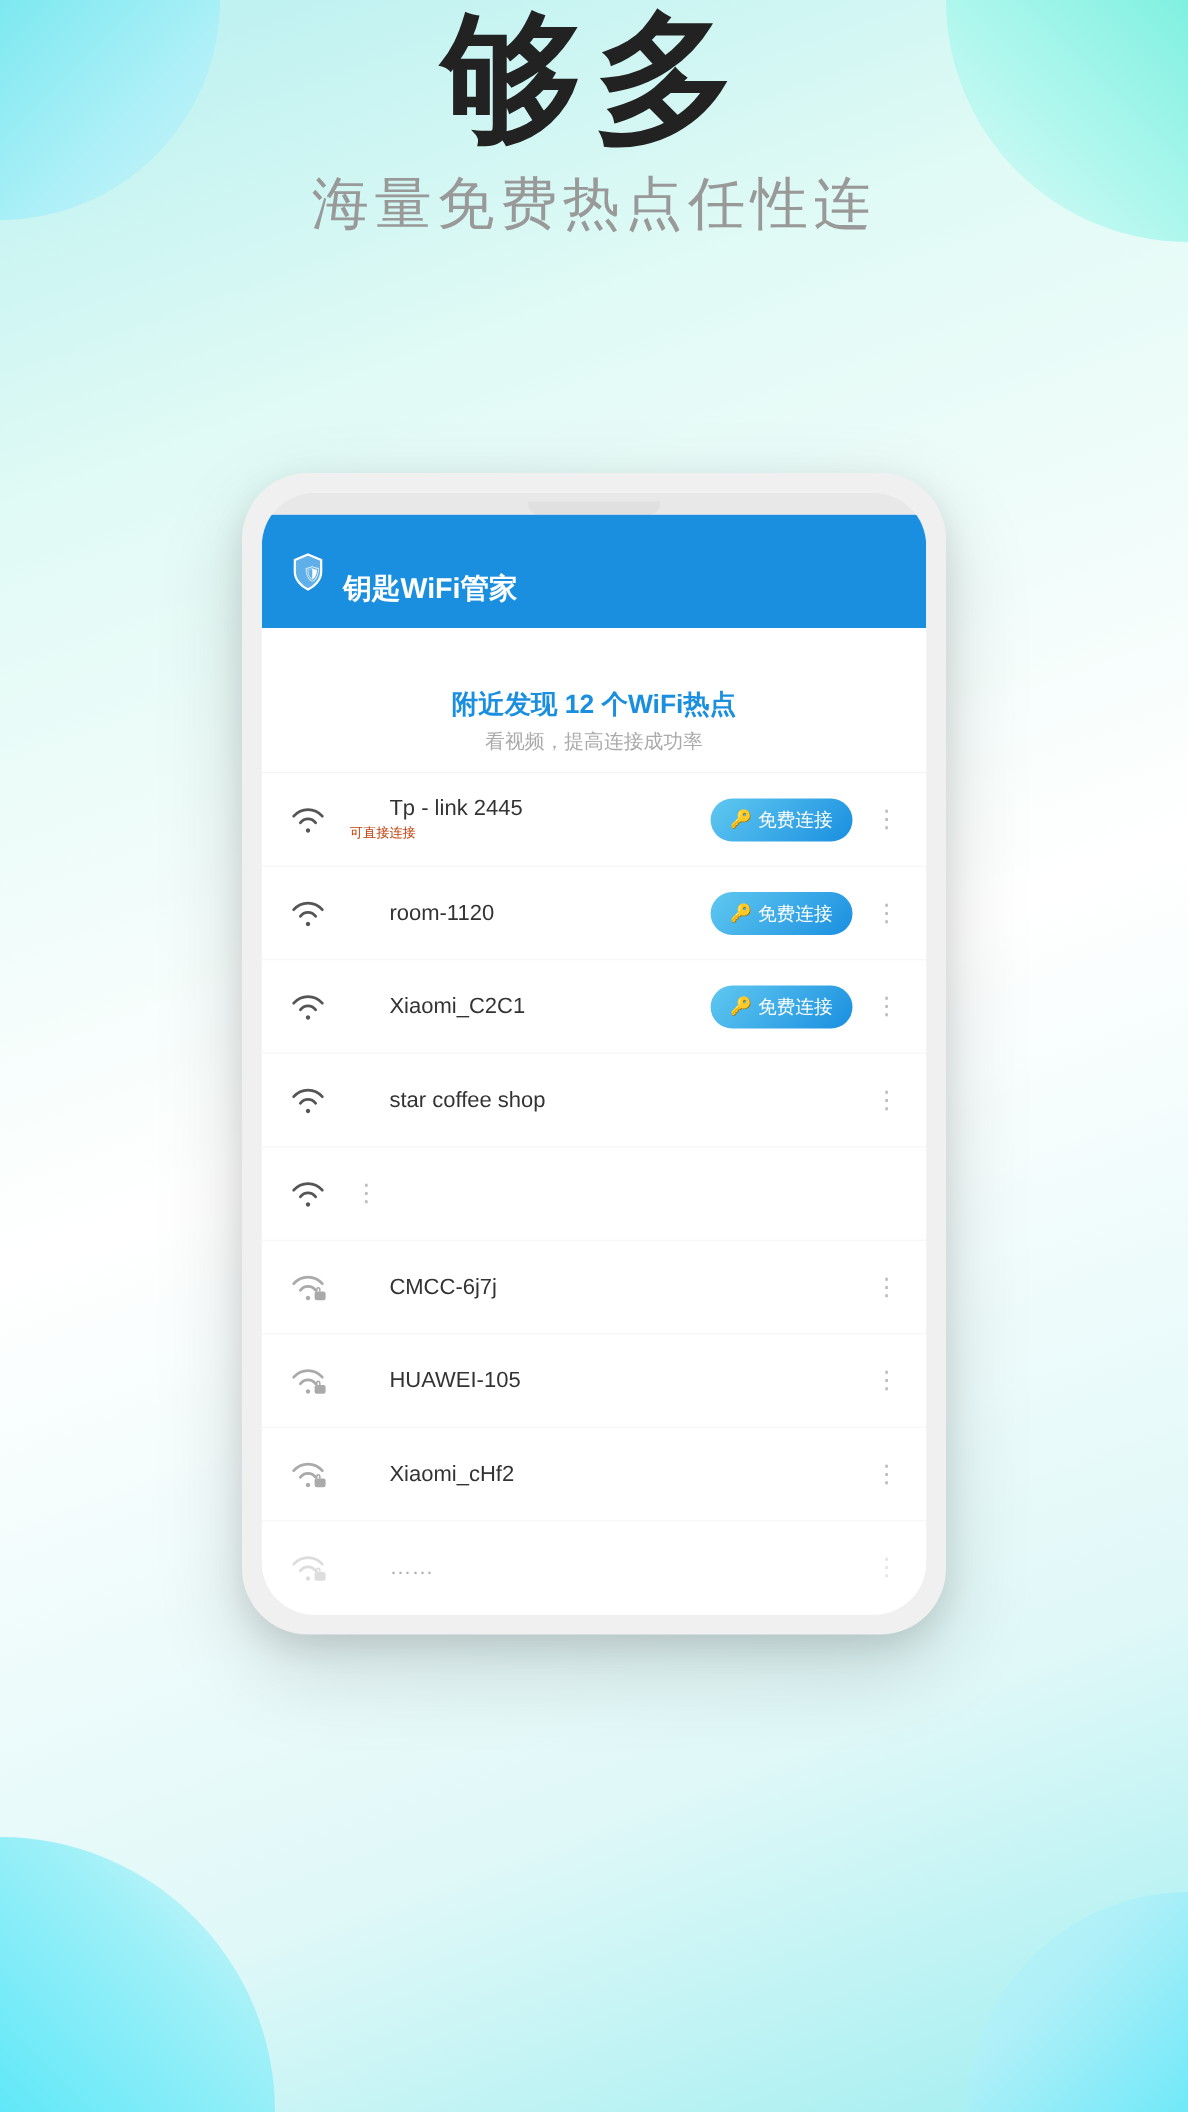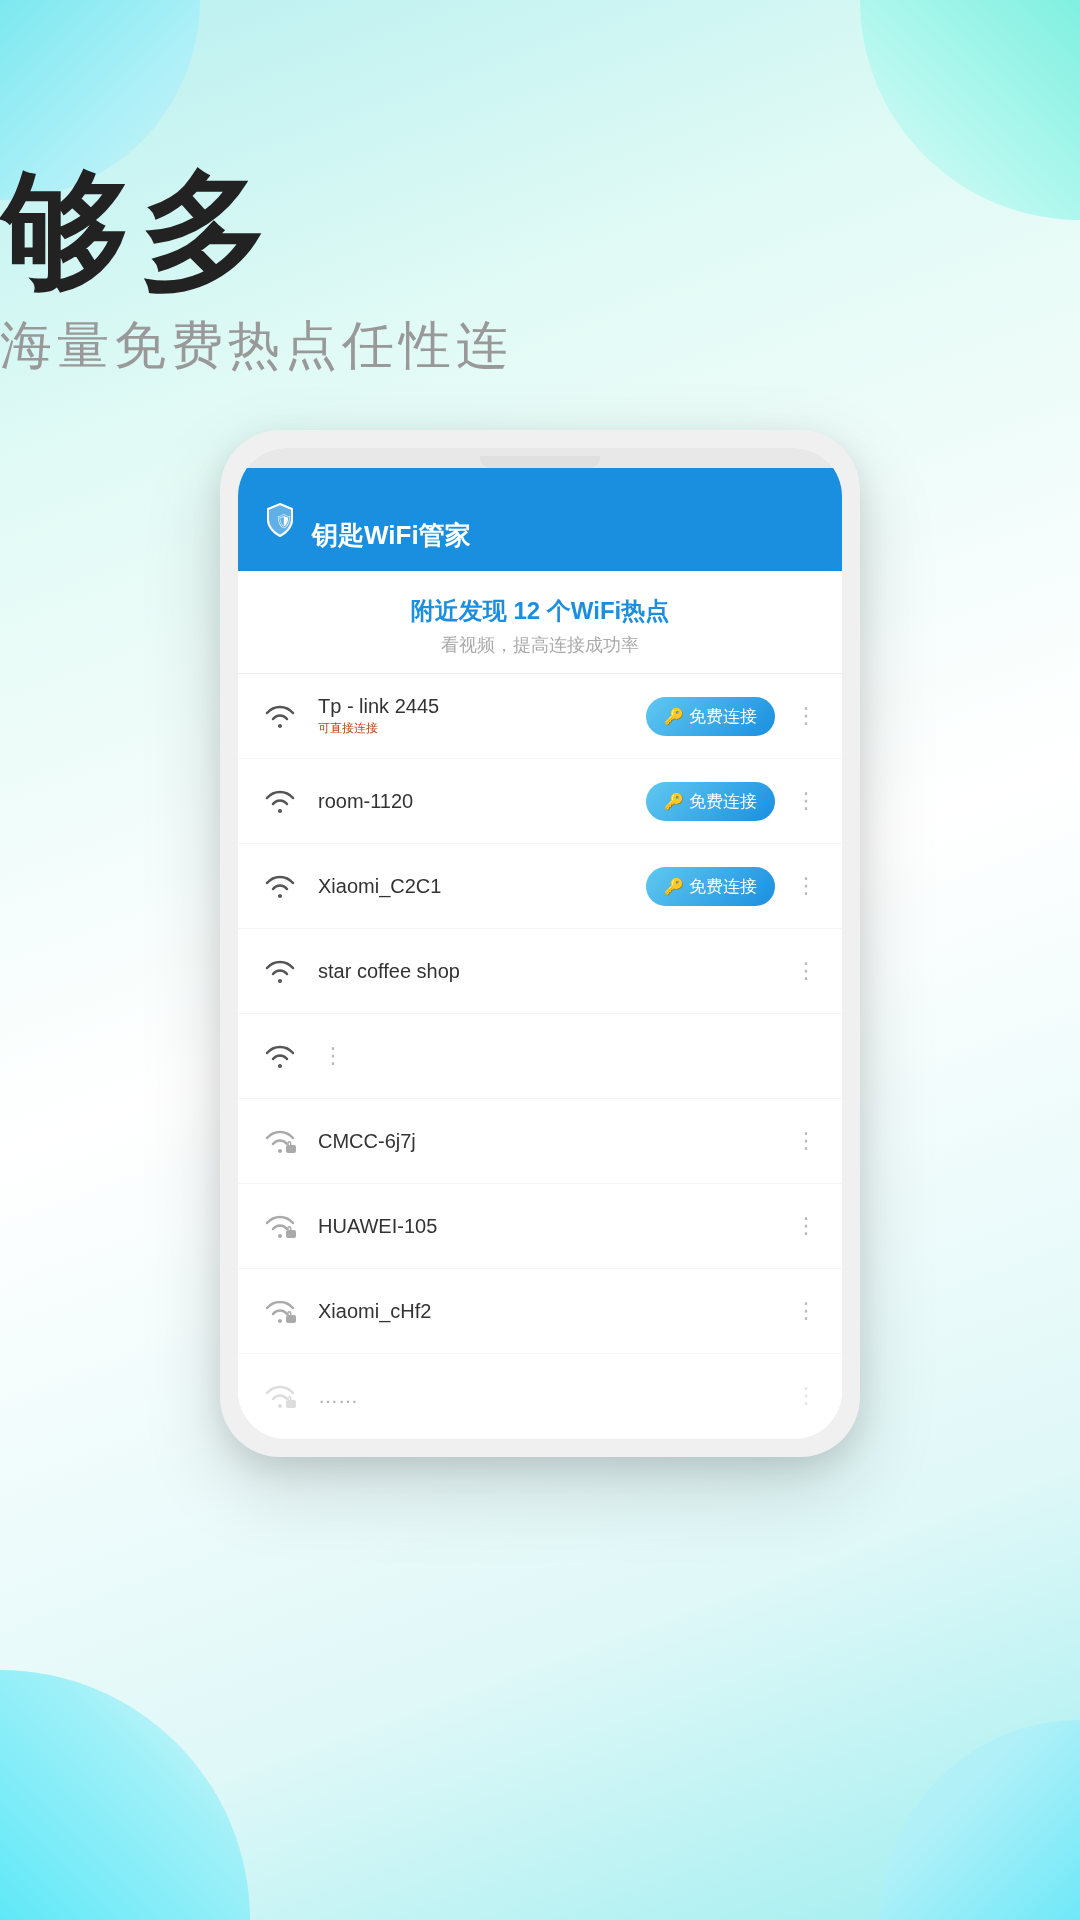--- a/index.html
+++ b/index.html
@@ -37,22 +37,21 @@
     }
     .corner-bottom-right {
       position: absolute;
       bottom: 0; right: 0;
       width: 200px; height: 200px;
       background: linear-gradient(315deg, #70e8f8 0%, #b0f0f8 60%, transparent 100%);
       border-radius: 100% 0 0 0;
     }
 
     .hero-section {
-      text-align: left;
-      padding-top: 160px;
+      text-align: center;
       position: relative;
       z-index: 2;
     }
     .hero-title {
       font-size: 130px;
       font-weight: 900;
       color: #222;
       letter-spacing: 10px;
       line-height: 1.1;
     }
@@ -117,20 +116,21 @@
       background: #fff;
       padding: 24px 20px 16px;
       text-align: center;
       border-bottom: 1px solid #f0f0f0;
     }
     .discovery-title {
       color: #1a8fe0;
       font-size: 24px;
       font-weight: 600;
       margin-bottom: 6px;
+      margin-top: 29px;
     }
     .discovery-subtitle {
       color: #aaa;
       font-size: 18px;
     }
 
     
     .wifi-list {
       background: #fff;
     }
@@ -149,20 +149,21 @@
       justify-content: center;
       flex-shrink: 0;
     }
     .wifi-info {
       flex: 1;
     }
     .wifi-name {
       font-size: 20px;
       color: #333;
       font-weight: 500;
+      margin-left: 36px;
     }
     .wifi-sub {
       font-size: 12px;
       color: #c2410c;
       margin-top: 2px;
     }
     .connect-btn {
       background: linear-gradient(135deg, #60c8f0, #1a8fe0);
       color: #fff;
       border: none;

